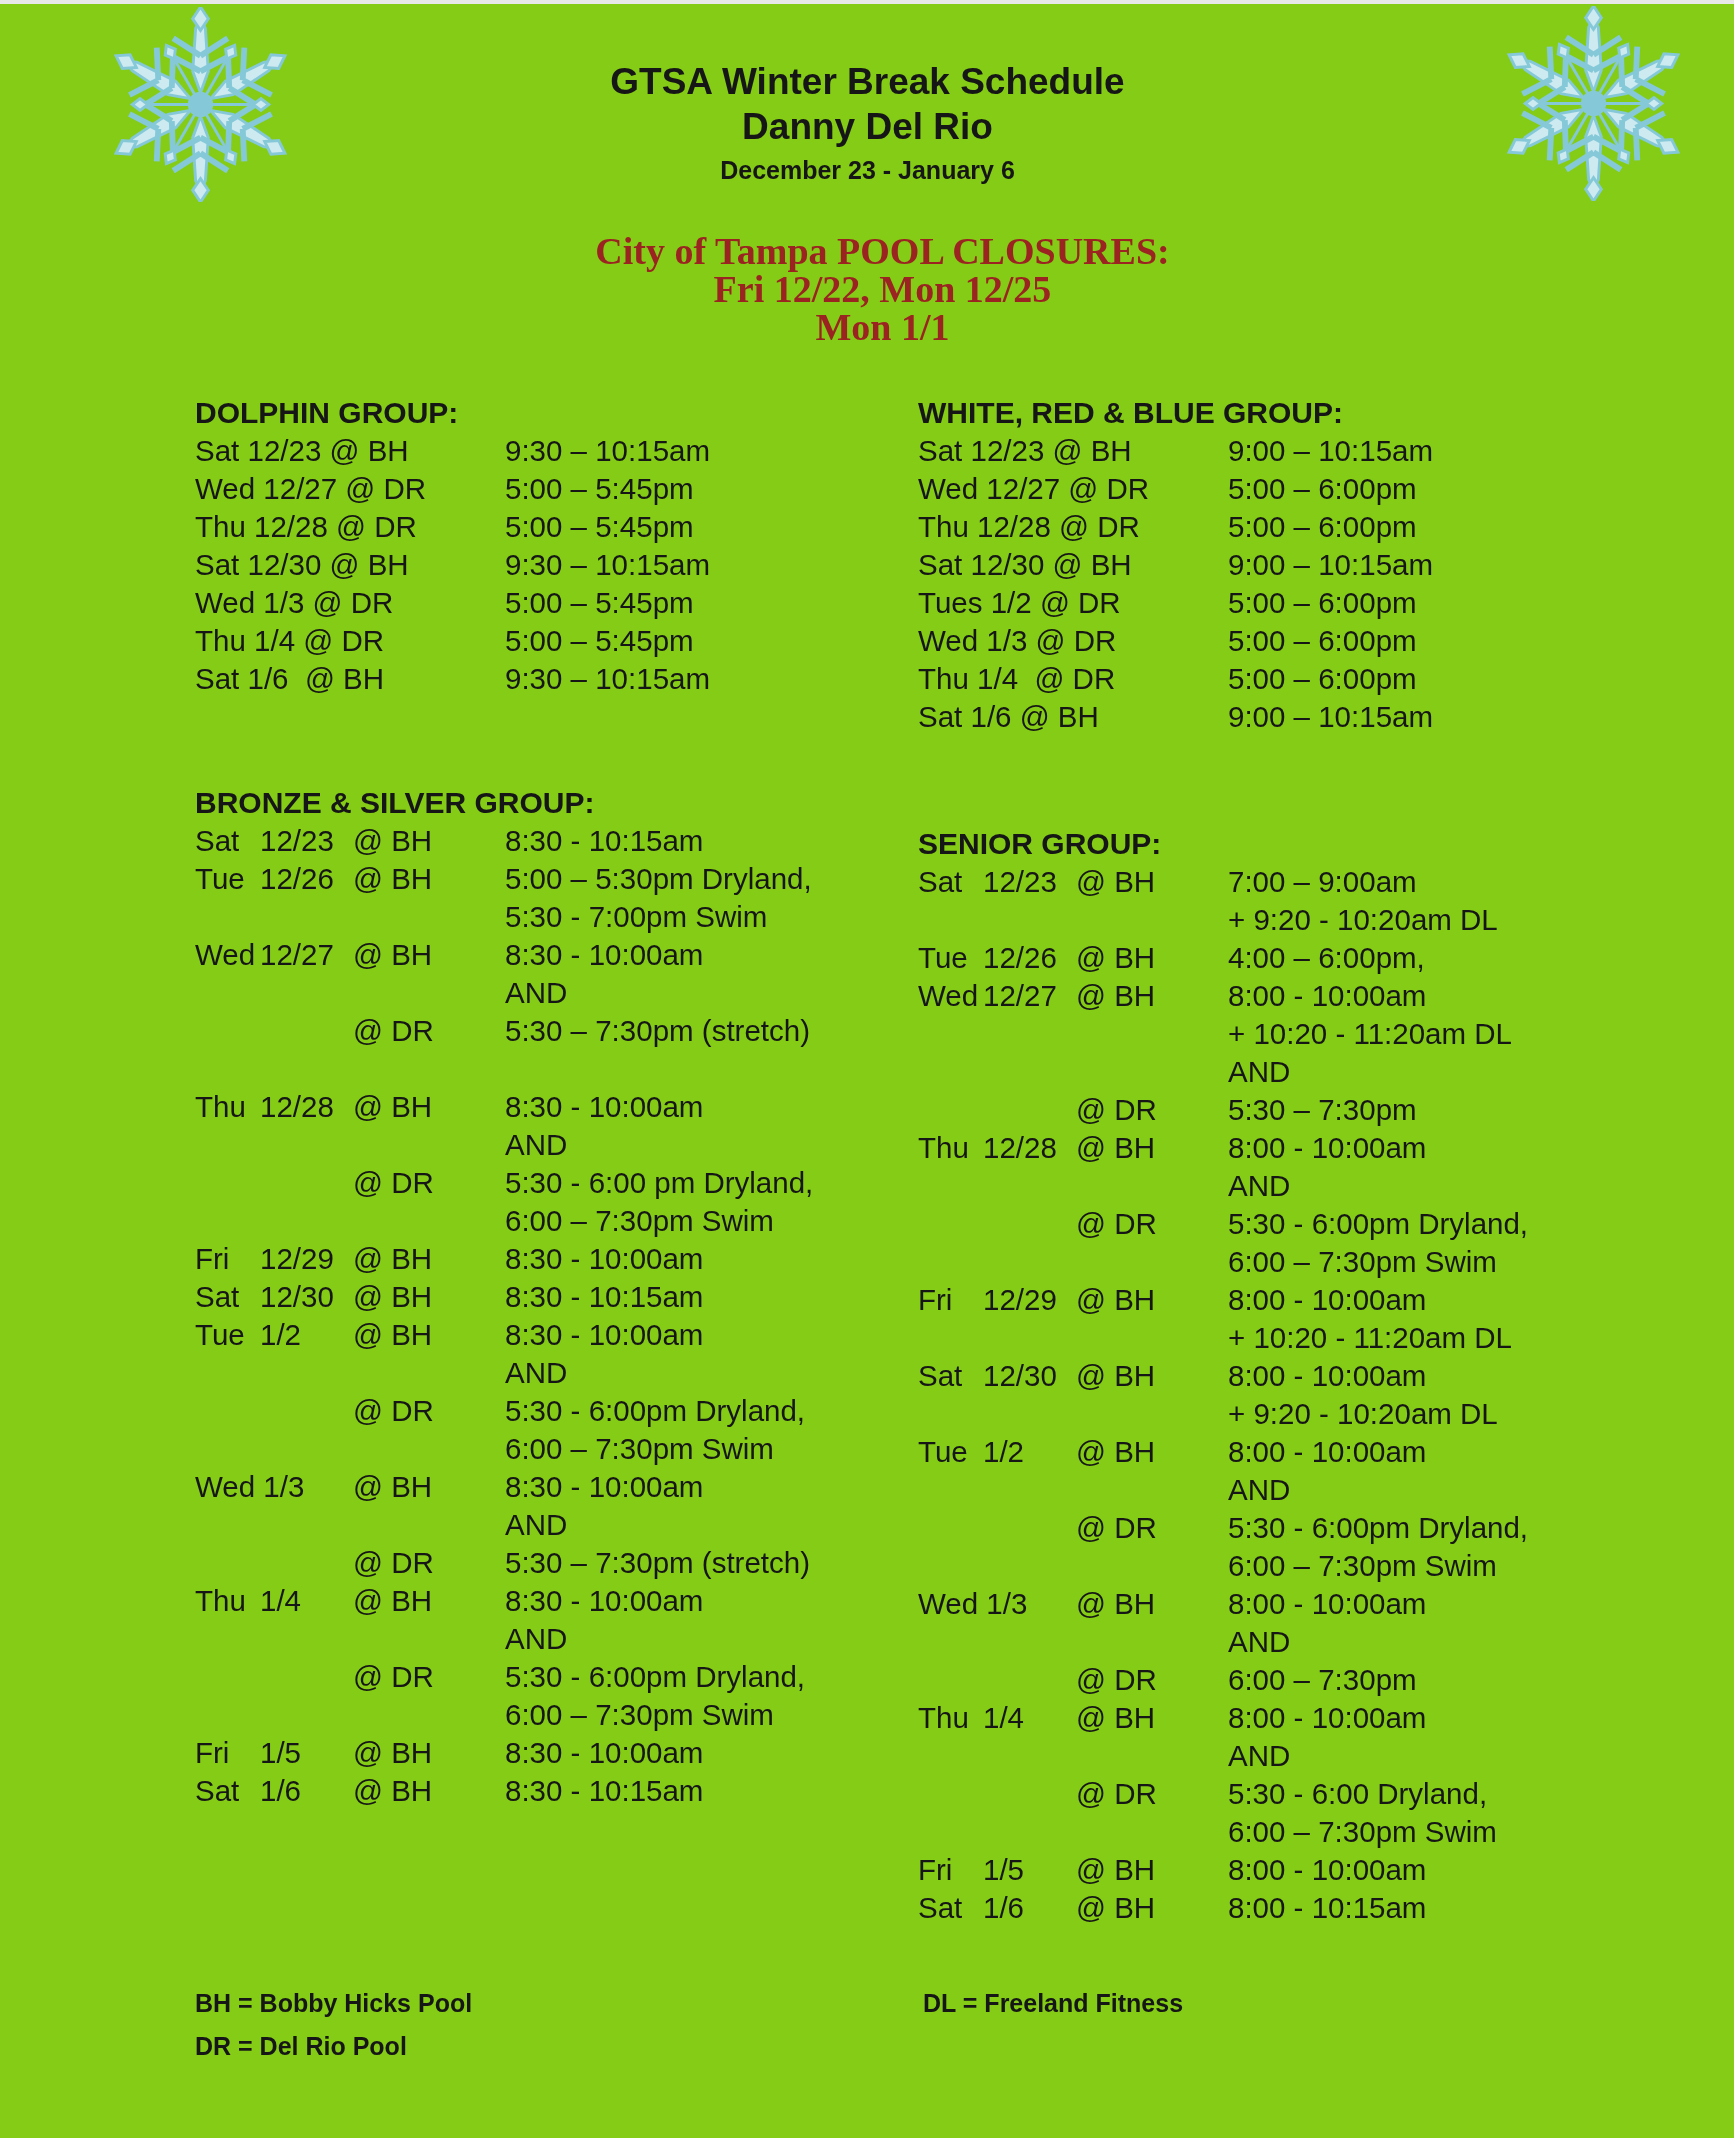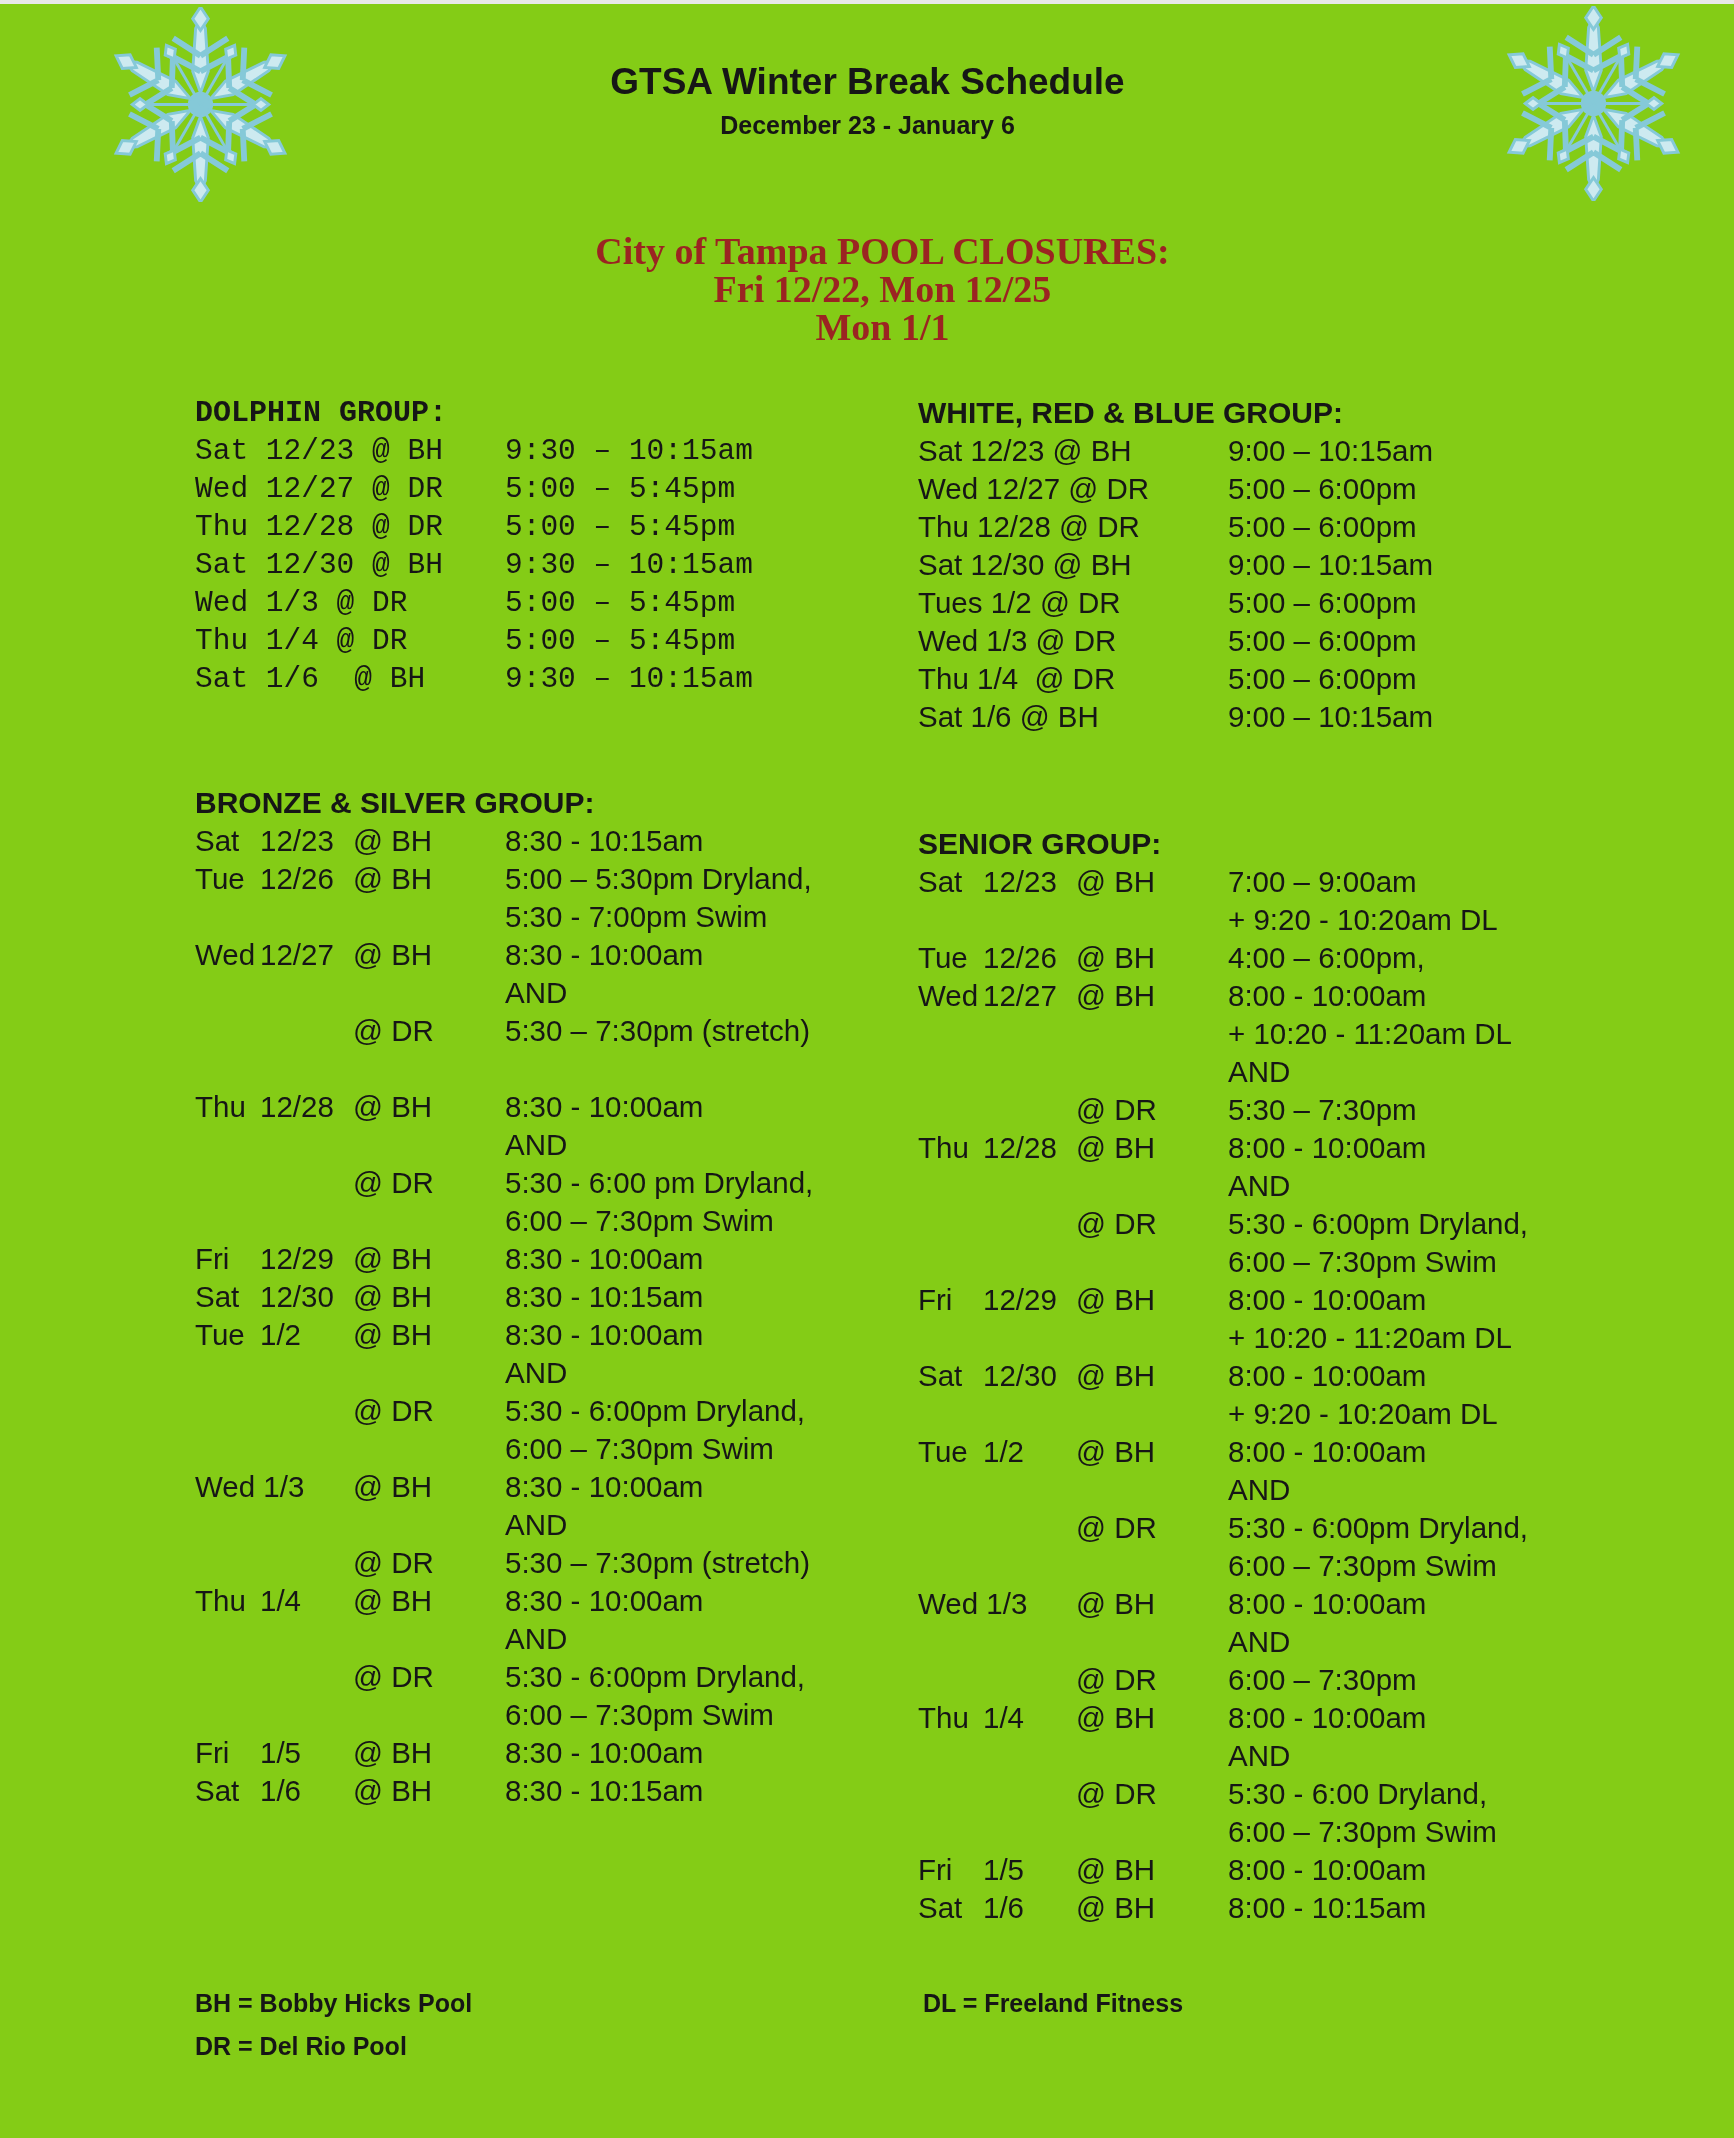--- a/index.html
+++ b/index.html
@@ -23,21 +23,21 @@
     color:var(--accent-red);
   }
   .group{position:absolute;}
   .group-title{margin:0;font-size:30px;font-weight:bold;line-height:38px;height:38px;white-space:pre;}
   .line{position:relative;height:38px;font-size:29.5px;line-height:38px;}
   .line span{position:absolute;top:0;white-space:pre;}
   .c1{left:0;}
   .c2{left:65px;}
   .c3{left:158px;}
   .c4{left:310px;}
-  #g-dolphin{left:195px;top:390px;width:666px;font-family:Liberation Mono, monospace;}
+  #g-dolphin{left:195px;top:390px;width:666px;}
   #g-wrb{left:918px;top:390px;width:742px;}
   #g-bronze{left:195px;top:780px;width:666px;}
   #g-senior{left:918px;top:821px;width:742px;}
   .legend{position:absolute;font-size:25px;font-weight:bold;line-height:43px;}
   #legend-left{left:195px;top:1978px;}
   #legend-right{left:923px;top:1978px;}
   .snowflake{position:absolute;width:195px;height:195px;}
   #snowflake-left{left:103px;top:2.9px;}
   #snowflake-right{left:1496px;top:1.9px;}
   .flake-shaft{fill:var(--snowflake-light);stroke:var(--snowflake);stroke-width:3;}
@@ -115,20 +115,21 @@
           <path class="flake-diamond" d="M0,-54 L-6,-62 L0,-70 L6,-62 Z"></path>
         </g>
     </g>
   </svg>
   <svg id="snowflake-right" class="snowflake" viewBox="-100 -100 200 200">
     <use href="#flake"></use>
   </svg>
 
   <div class="title-block">
     <div class="title-line1">GTSA Winter Break Schedule</div>
+    <div class="title-line2">Danny Del Rio</div>
     <div class="title-line3">December 23 - January 6</div>
   </div>
 
   <div class="closures">
     <div>City of Tampa POOL CLOSURES:</div>
     <div>Fri 12/22, Mon 12/25</div>
     <div>Mon 1/1</div>
   </div>
 
   <section class="group" id="g-dolphin">

